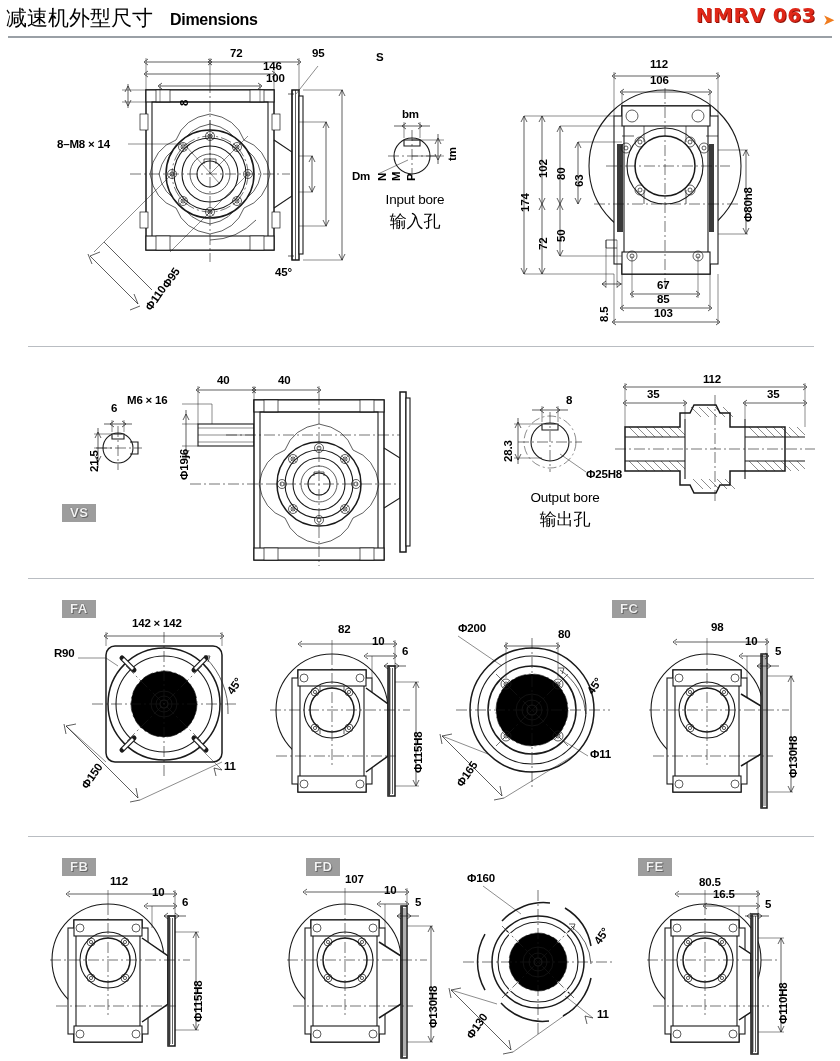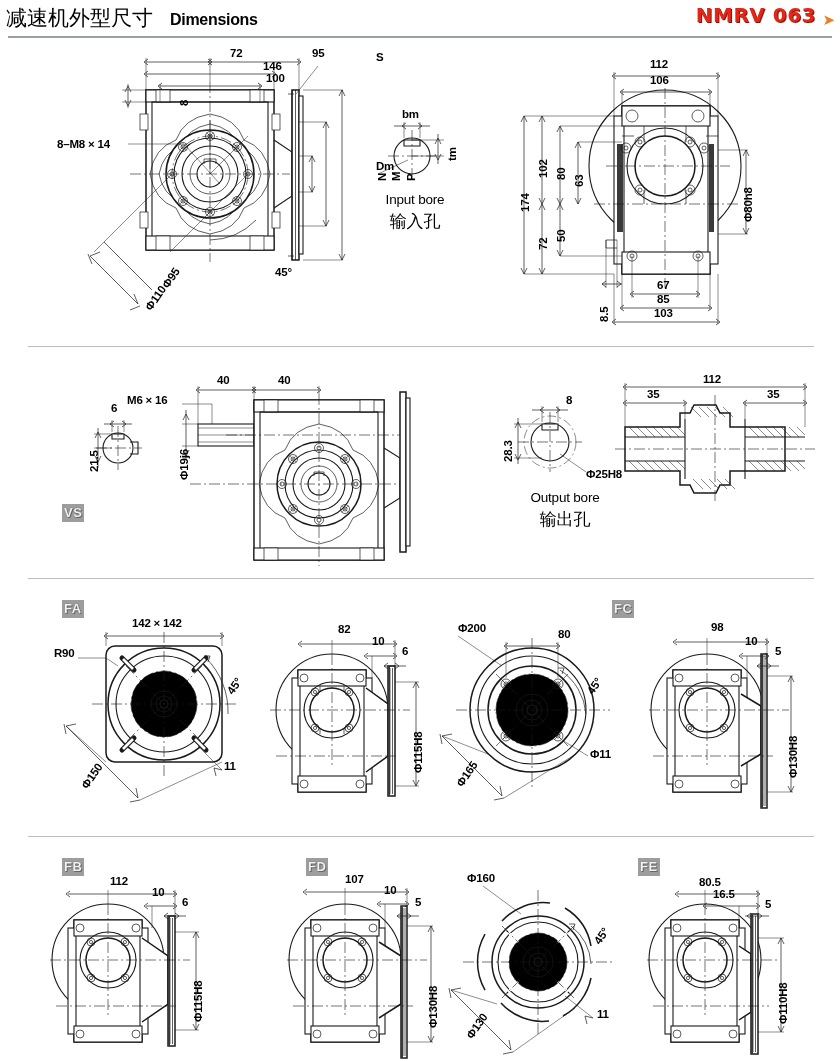--- a/index.html
+++ b/index.html
@@ -24,21 +24,21 @@
   
   .sec{position:absolute;}
   .dim{position:absolute;font-size:11.5px;font-weight:bold;white-space:nowrap;
        font-family:"Liberation Sans",sans-serif;letter-spacing:-.2px;}
   .dim.v{transform-origin:0 0;transform:rotate(-90deg);}
   .dim.rot45{transform-origin:50% 50%;transform:rotate(-55deg);}
   .cap{position:absolute;font-size:13.5px;letter-spacing:-.2px;text-align:center;
        font-family:"Liberation Sans",sans-serif;}
   .cap.cn{font-family:"DejaVu Sans",sans-serif;font-size:17px;}
   .badge{position:absolute;background:#9d9d9d;color:#f2f2f2;font-weight:bold;
-         font-size:13px;padding:1px 2px 2px;letter-spacing:.5px;
+         font-size:13px;padding:1px 8px 2px;letter-spacing:.5px;
          font-family:"Liberation Sans",sans-serif;
          text-shadow:0 0 1px #444,1px 1px 0 #6a6a6a;}
   svg{position:absolute;left:0;top:0;overflow:visible;}
   .ln{stroke:#1a1a1a;fill:none;}
   .th{stroke-width:1.5;}
   .md{stroke-width:1.1;}
   .tn{stroke-width:.7;}
   .xtn{stroke-width:.5;}
   .ctr{stroke:#1a1a1a;stroke-width:.6;stroke-dasharray:11 3 2 3;}
   .hatch{stroke:#1a1a1a;stroke-width:.5;}
@@ -203,21 +203,21 @@
         <path class="ln tn" d="M56 19 l-4 3 l4 3 M68 19 l4 3 l-4 3"></path>
 
         <path class="ln xtn" d="M62 36 l32 0 M62 52 l32 0"></path>
         <path class="ln tn" d="M88 30 l0 30"></path>
         <path class="ln tn" d="M85 40 l3 -6 l3 6 M85 50 l3 6 l3 -6"></path>
 
         <path class="ln xtn" d="M28 70 L 58 56"></path>
       </svg>
       <div class="dim" style="left:52px;top:4px;">bm</div>
       <div class="dim v" style="left:96px;top:57px;">tm</div>
-      <div class="dim" style="left:2px;top:56px;margin-left:24px;">Dm</div>
+      <div class="dim" style="left:2px;top:66px;">Dm</div>
       <div class="cap" style="left:0;top:88px;width:130px;">Input bore</div>
       <div class="cap cn" style="left:0;top:106px;width:130px;">输入孔</div>
     </div>
 
     <div class="sec" style="left:510px;top:0;width:320px;height:292px;">
       <svg width="320" height="292" viewBox="0 0 320 292">
 
         <circle class="ln md fillw" cx="155" cy="122" r="76"></circle>
 
         <rect class="ln th fillw" x="112" y="62" width="88" height="168"></rect>

